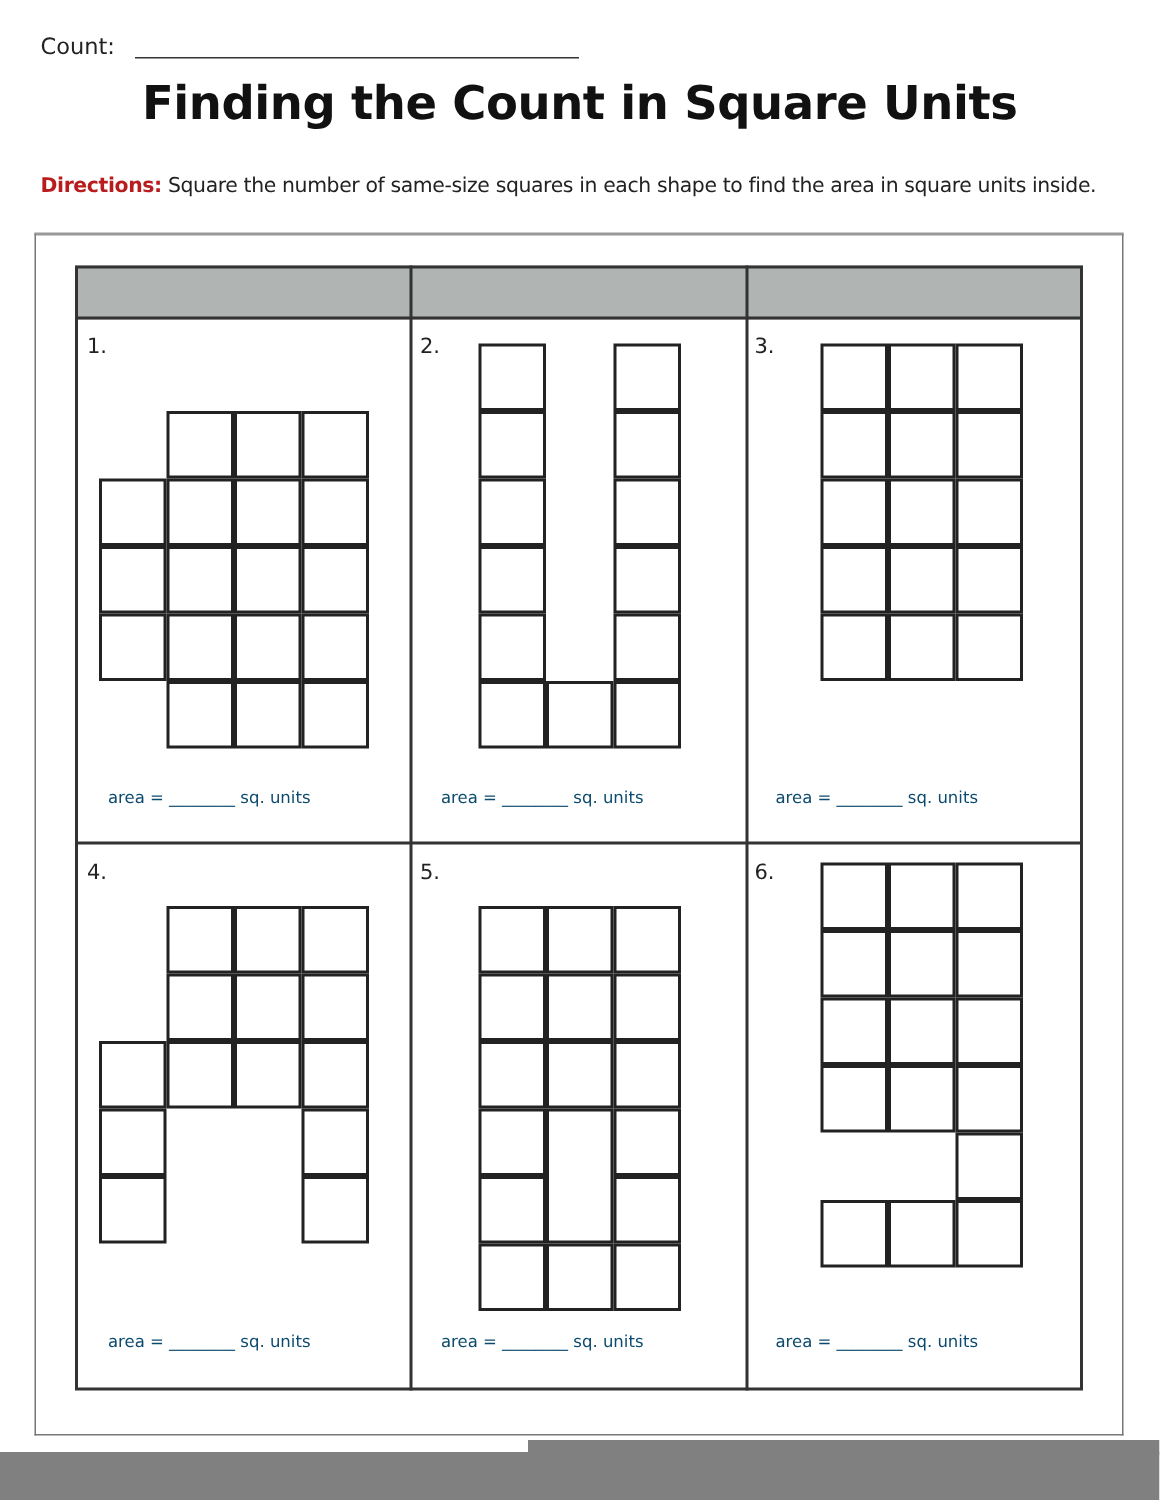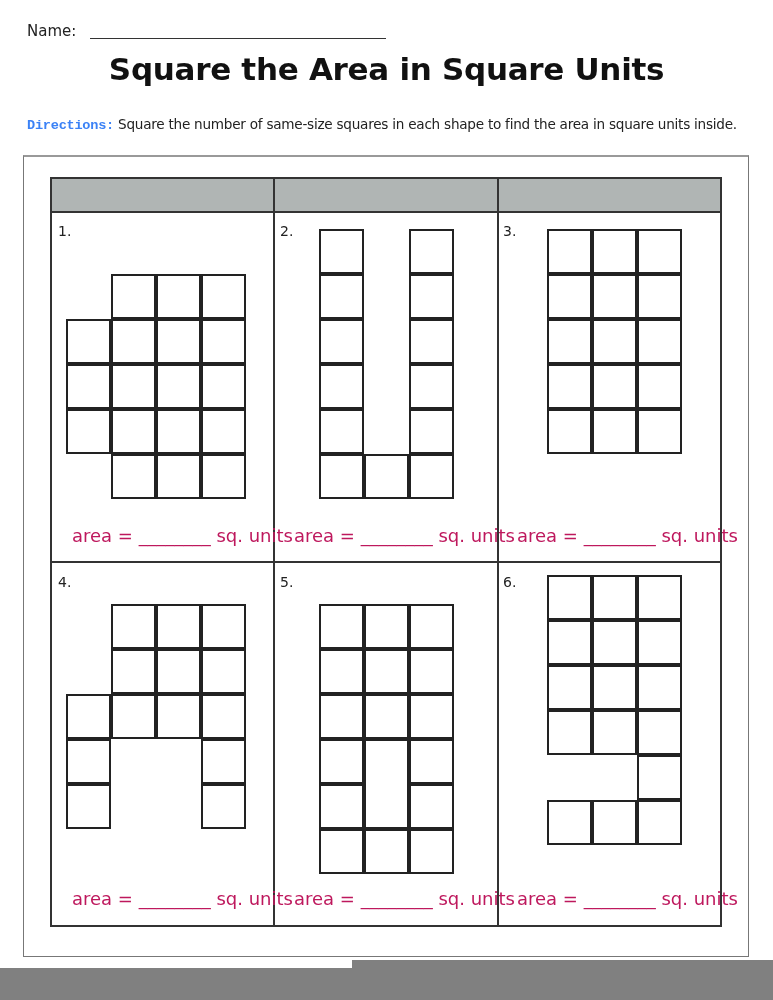--- a/index.html
+++ b/index.html
@@ -8,49 +8,49 @@
     background: #ffffff; color: #111;
     font-family: "DejaVu Sans", sans-serif;
   }
   .name-row { position: absolute; left: 27px; top: 22px; font-size: 15px; color: #222; }
   .name-line { position: absolute; left: 90px; top: 38px; width: 296px; height: 0; border-top: 1px solid #333; }
   .title {
     position: absolute; left: 0; top: 51px; width: 773px; text-align: center;
     font-size: 31px; font-weight: bold; color: #111; letter-spacing: -0.3px;
   }
   .directions { position: absolute; left: 27px; top: 116px; font-size: 13.6px; color: #222; white-space: nowrap; letter-spacing: -0.25px; }
-  .directions b { color: #3b82f6; font-family: Liberation Mono, monospace; }
+  .directions b { color: #b91c1c; }
   .frame {
     position: absolute; left: 23px; top: 155px; width: 726px; height: 802px;
     border: 1px solid #777; border-top: 2px solid #999; box-sizing: border-box;
   }
   .table {
     position: absolute; left: 50px; top: 177px; width: 672px; height: 750px;
     border: 2px solid #333; box-sizing: border-box;
   }
   .hdr {
     position: absolute; top: 177px; height: 36px; background: #b0b5b4;
     border-bottom: 2px solid #333; box-sizing: border-box;
   }
   .vline { position: absolute; width: 0; border-left: 2px solid #333; }
   .hline { position: absolute; height: 0; border-top: 2px solid #333; }
   .num { position: absolute; font-size: 14px; color: #222; }
-  .area { position: absolute; font-size: 18px; color: #be185d; white-space: nowrap; }
+  .area { position: absolute; font-size: 11px; color: #0c4a6e; white-space: nowrap; }
   .cell { position: absolute; width: 45px; height: 45px; border: 2px solid #222; box-sizing: border-box; }
   .cell.tall { height: 90px; }
   .gray1 { position: absolute; left: 0; top: 968px; width: 773px; height: 32px; background: #808080; }
   .gray2 { position: absolute; left: 352px; top: 960px; width: 421px; height: 10px; background: #808080; }
 </style>
 </head>
 <body>
 
-<div class="name-row">Name:</div>
+<div class="name-row">Count:</div>
 <div class="name-line"></div>
 
-<div class="title">Square the Area in Square Units</div>
+<div class="title">Finding the Count in Square Units</div>
 
 <div class="directions"><b>Directions:</b><span> Square the number of same-size squares in each shape to find the area in square units inside.</span></div>
 
 <div class="frame"></div>
 
 <div class="hdr" style="left:50px;width:672px;"></div>
 <div class="table"></div>
 <div class="vline" style="left:273px;top:177px;height:750px;"></div>
 <div class="vline" style="left:497px;top:177px;height:750px;"></div>
 <div class="hline" style="left:50px;top:561px;width:672px;"></div>

